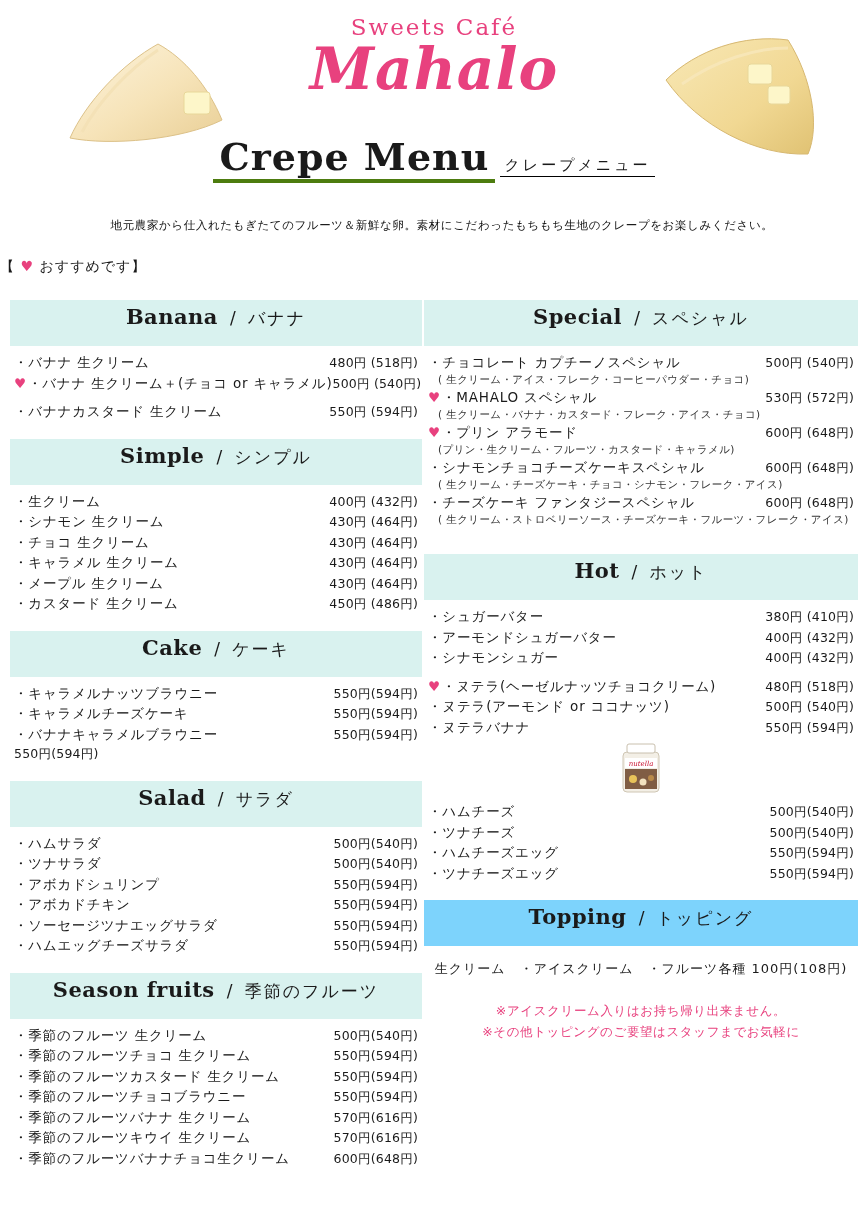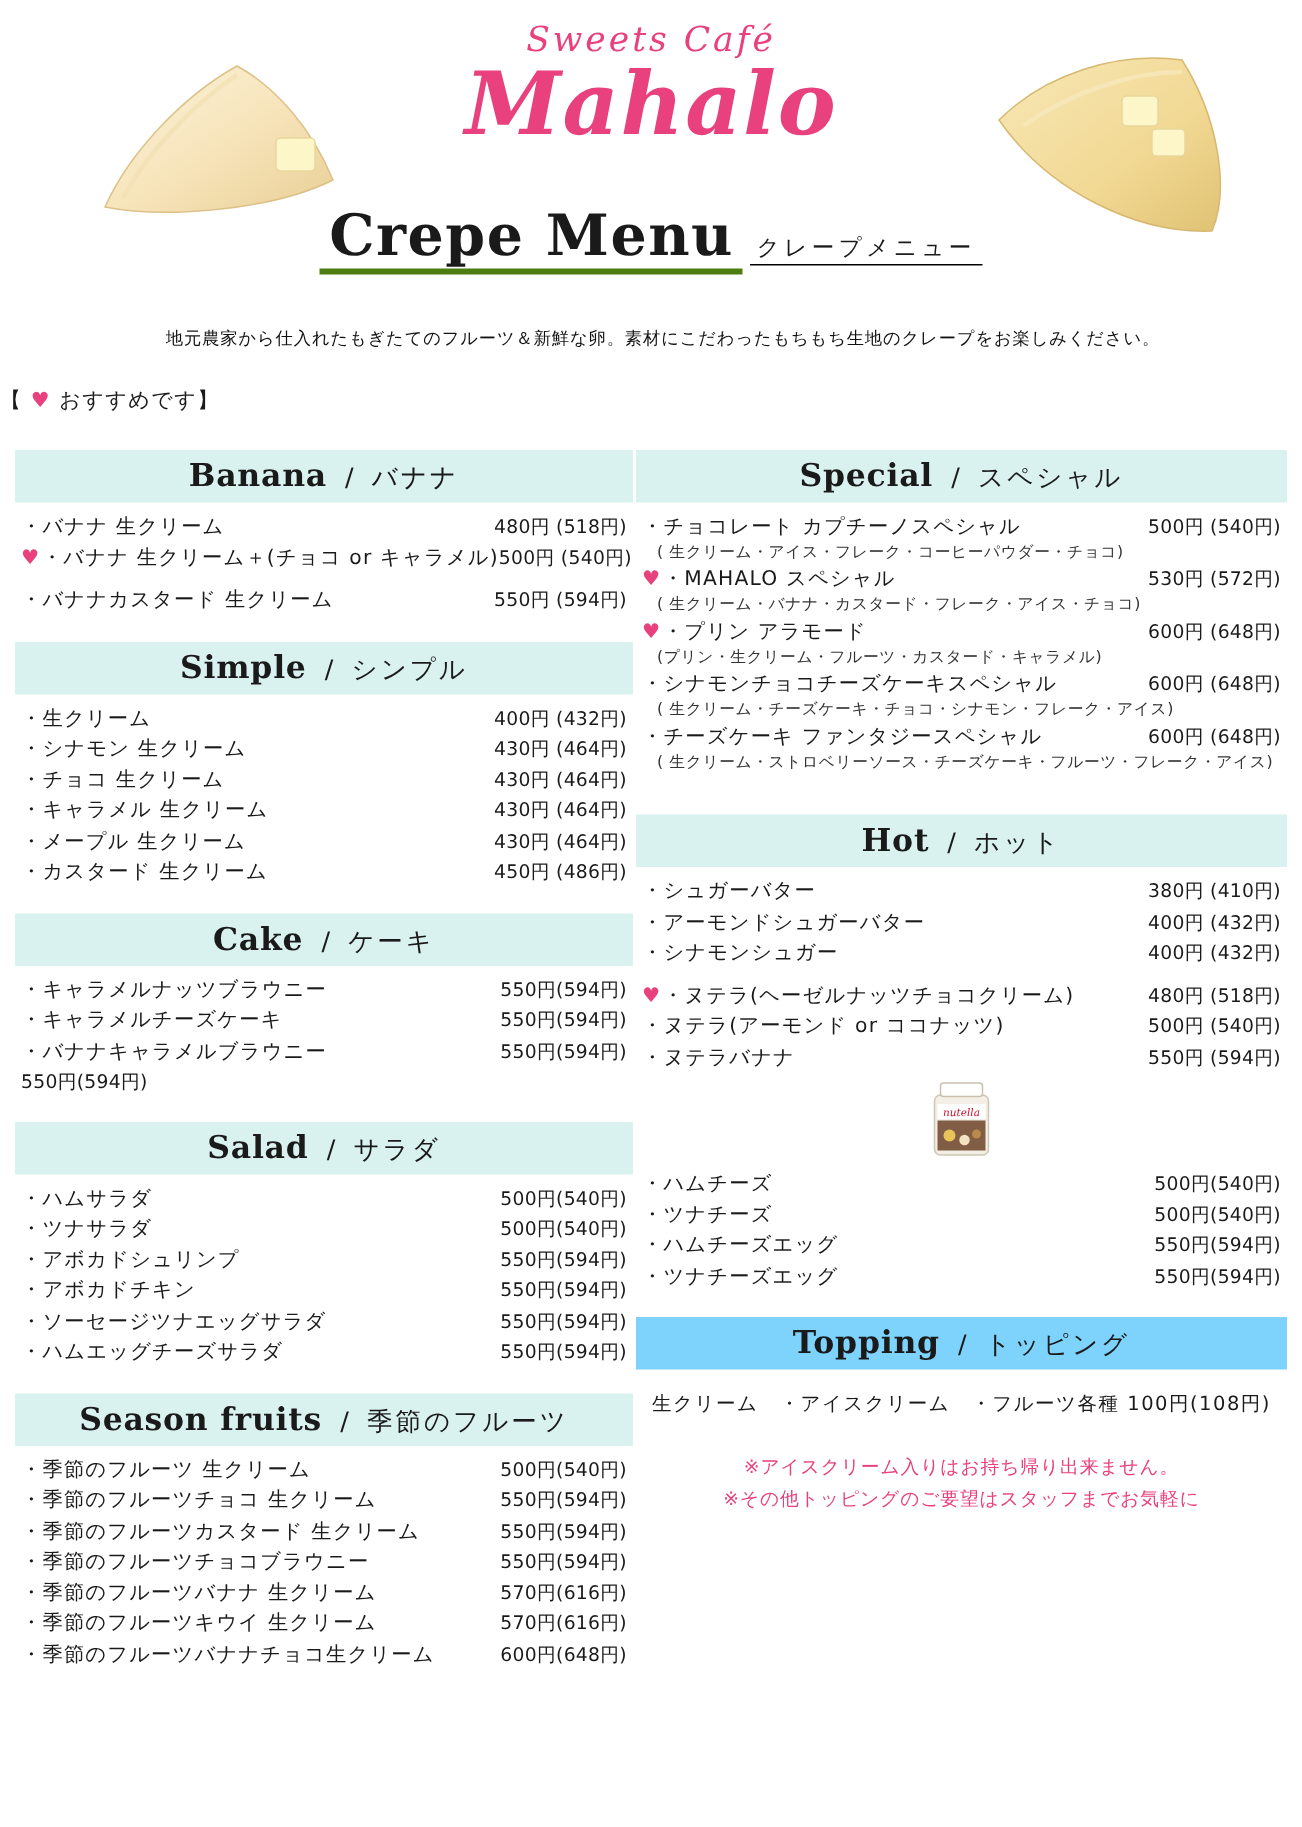--- a/index.html
+++ b/index.html
@@ -13,21 +13,20 @@
   }
   .page{position:relative;width:868px;height:1218px;}
 
   
   .header{position:relative;height:300px;}
   .logo{
     position:absolute;left:0;right:0;top:14px;text-align:center;
   }
   .logo .sweets{
     font-family:"DejaVu Serif","Liberation Serif",serif;
-    font-style:italic;
     font-size:23px;
     color:#e8417e;
     letter-spacing:2px;
   }
   .logo .mahalo{
     font-family:"DejaVu Serif","Liberation Serif",serif;
     font-style:italic;
     font-weight:bold;
     font-size:58px;
     color:#e8417e;
@@ -78,21 +77,21 @@
   }
 
   
   .cols{position:absolute;top:300px;left:0;width:868px;}
   .col-l{position:absolute;left:10px;width:412px;}
   .col-r{position:absolute;left:424px;width:434px;}
 
   .sec-head{
     background:#d9f2ef;
     text-align:center;
-    padding:4px 0 5px 0;
+    padding:4px 0 16px 0;
     margin-bottom:4px;
   }
   .sec-head.pink{background:#7dd3fc;}
   .sec-head .en{
     font-family:"DejaVu Serif","Liberation Serif",serif;
     font-weight:bold;font-size:21px;letter-spacing:0.5px;
   }
   .sec-head .sep{font-size:17px;padding:0 7px;}
   .sec-head .jp{font-size:17px;letter-spacing:2px;}
 

